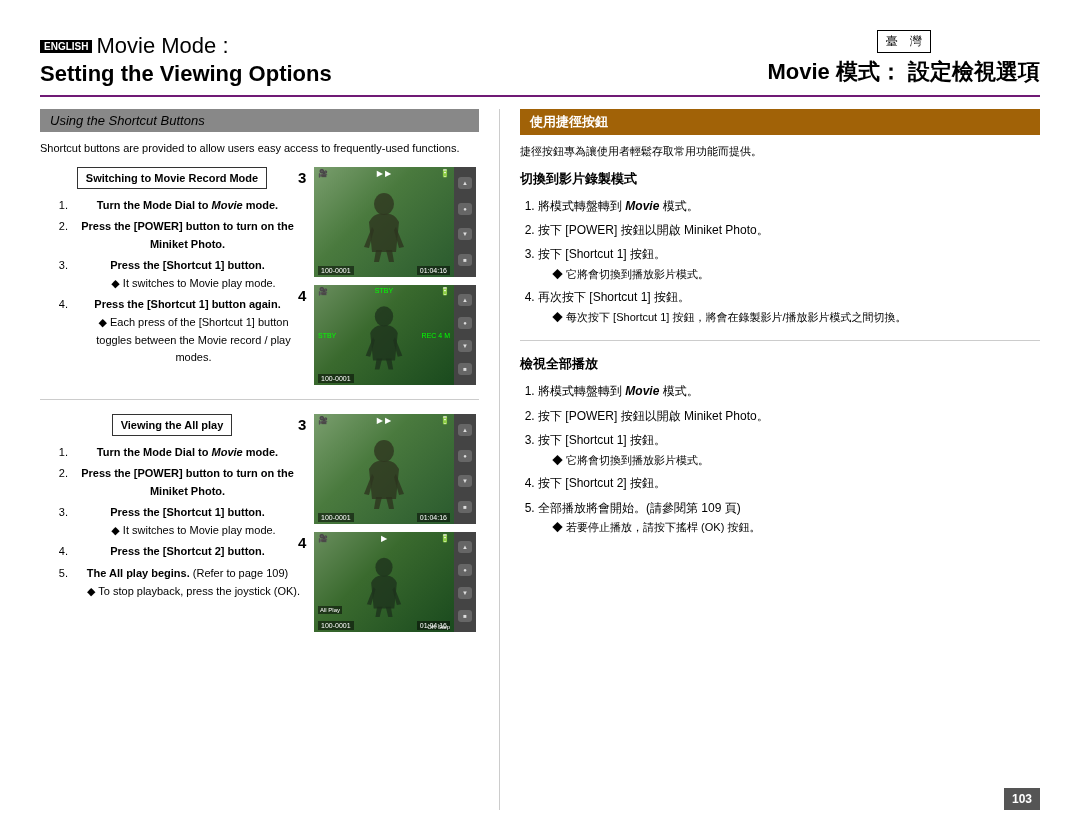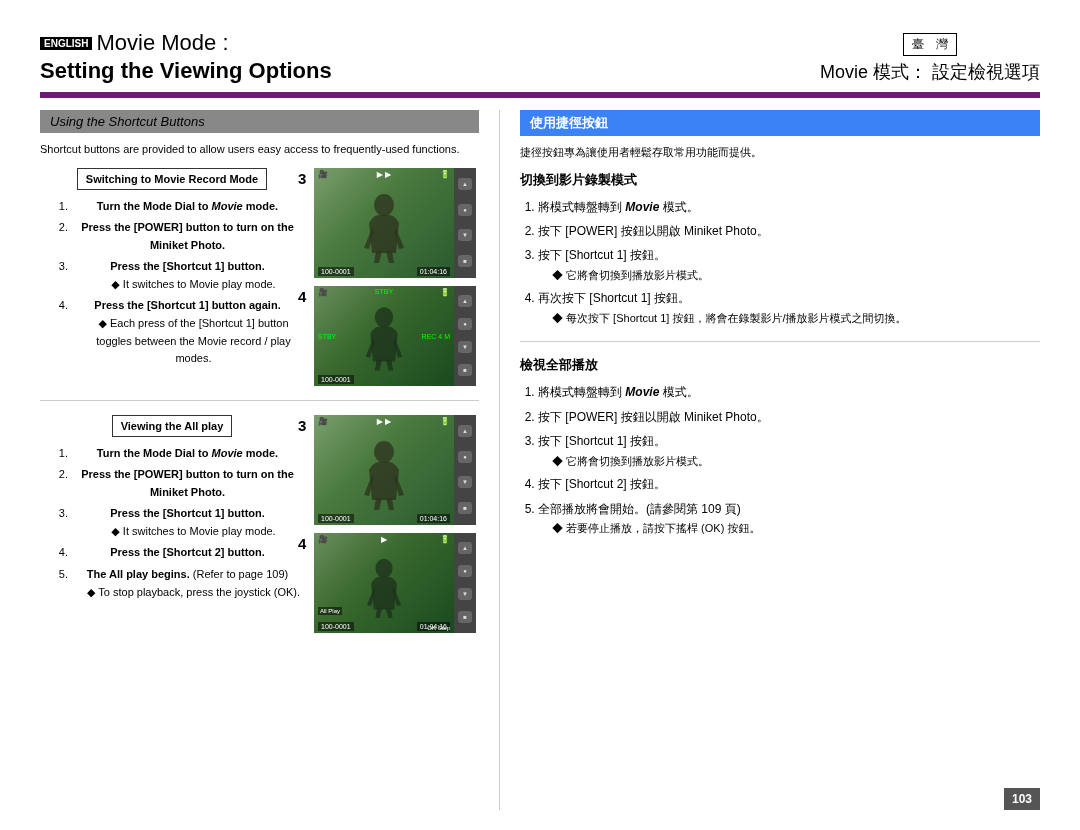--- a/index.html
+++ b/index.html
@@ -17,21 +17,21 @@
       height: 830px;
       display: flex;
       flex-direction: column;
       padding: 30px 40px 20px 40px;
     }
     
     .header {
       display: flex;
       align-items: flex-end;
       justify-content: space-between;
-      border-bottom: 6px solid #701a75;
+      border-bottom: 2px solid #701a75;
       padding-bottom: 8px;
       margin-bottom: 12px;
     }
     .header-left {
       display: flex;
       flex-direction: column;
     }
     .english-badge {
       display: inline-block;
       background: #000;
@@ -46,22 +46,22 @@
       flex-direction: column;
       align-items: center;
     }
     .taiwan-badge {
       border: 1px solid #000;
       padding: 2px 8px;
       font-size: 12px;
       margin-bottom: 4px;
     }
     .title-chinese {
-      font-size: 18px;
-      font-weight: normal;
+      font-size: 22px;
+      font-weight: bold;
     }
     
     .main-content {
       display: flex;
       flex: 1;
       gap: 0;
     }
     .left-col {
       width: 460px;
       padding-right: 20px;
@@ -75,21 +75,21 @@
     .section-header-en {
       background: #888;
       color: #000000;
       font-style: italic;
       font-weight: normal;
       font-size: 13px;
       padding: 4px 10px;
       margin-bottom: 8px;
     }
     .section-header-zh {
-      background: #3b82f6;
+      background: #a16207;
       color: #fff;
       font-size: 13px;
       font-weight: bold;
       padding: 4px 10px;
       margin-bottom: 8px;
     }
     .section-desc {
       font-size: 11px;
       margin-bottom: 10px;
       line-height: 1.5;

